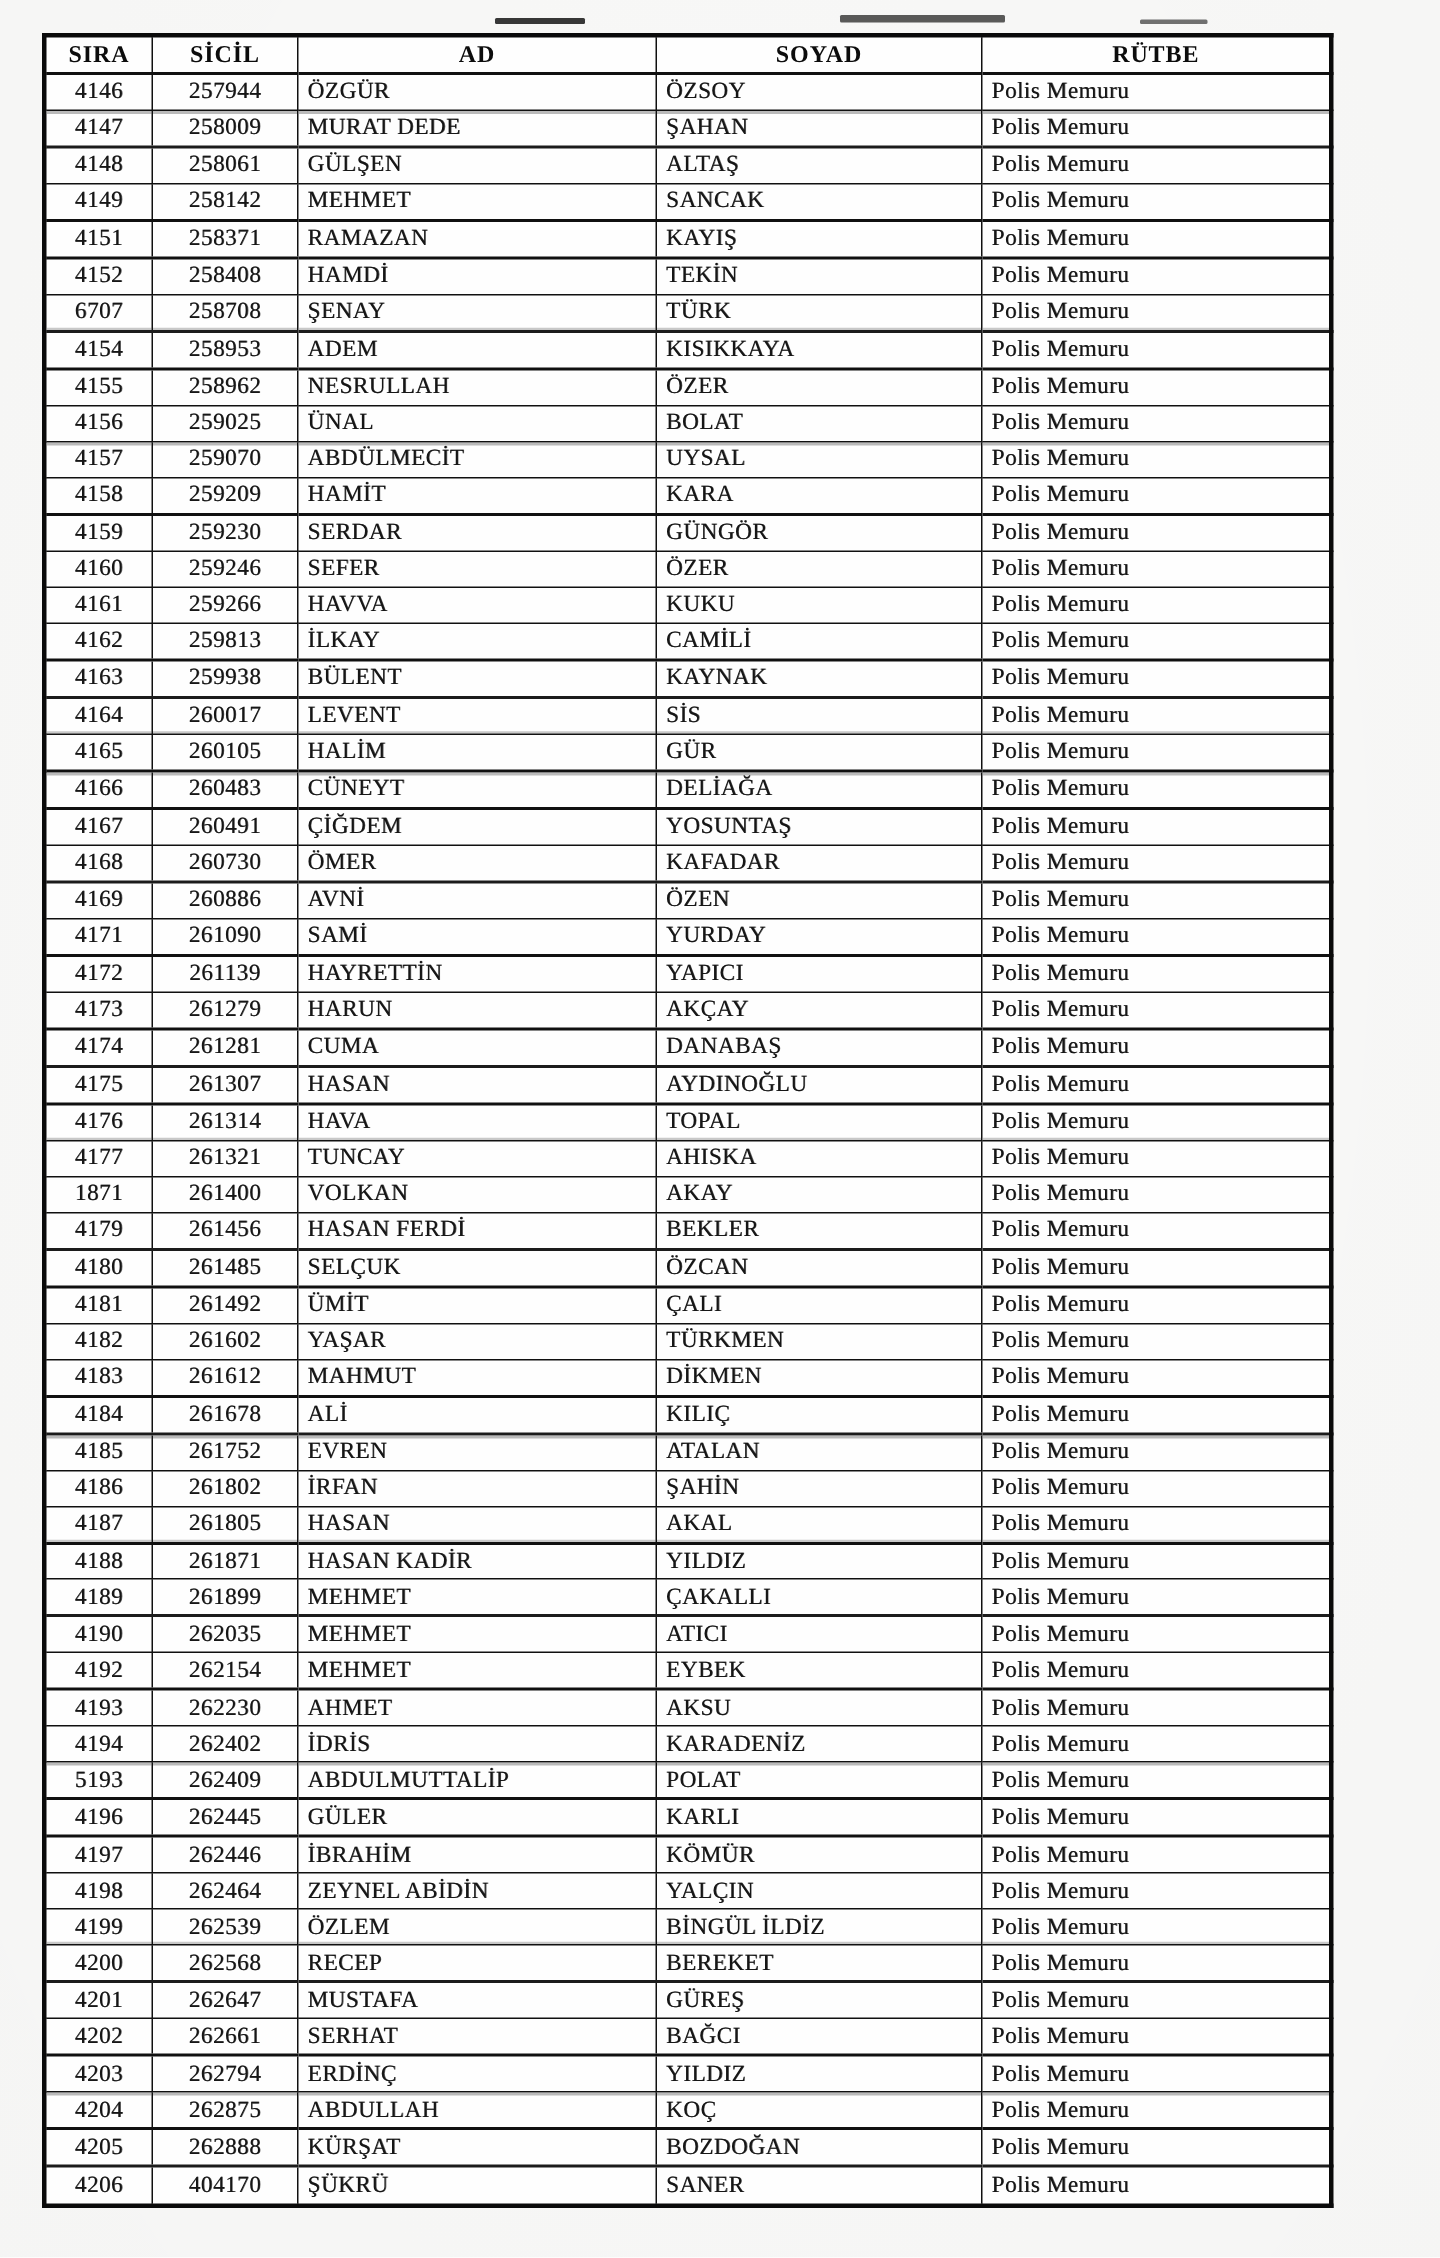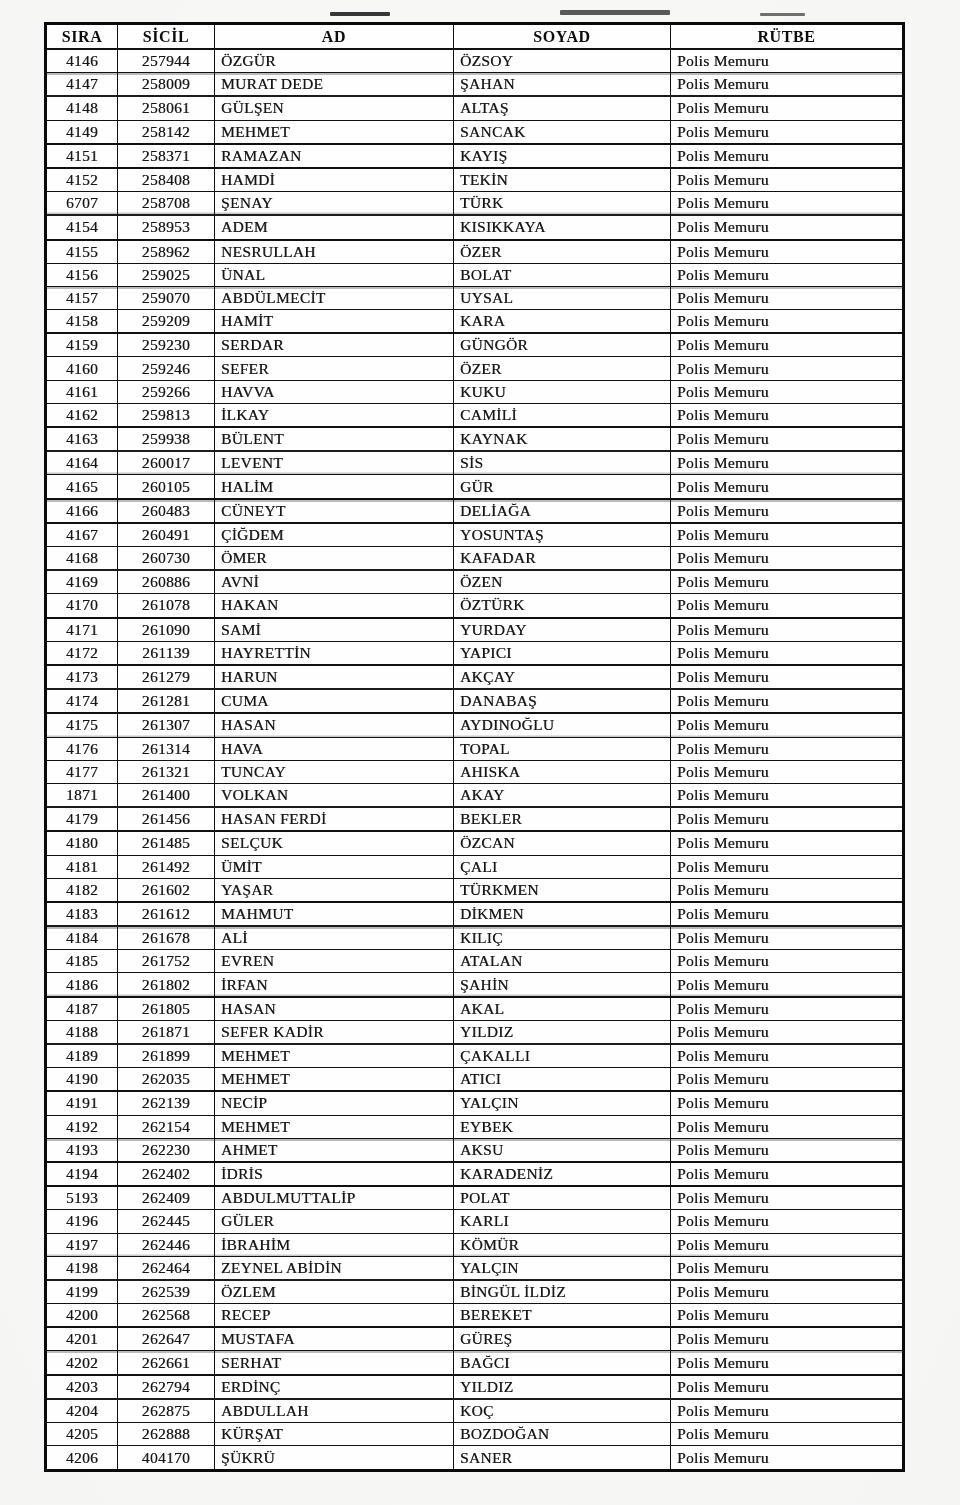--- a/index.html
+++ b/index.html
@@ -27,21 +27,21 @@
     background: #151515;
     border-radius: 1px;
     opacity: 0.85;
   }
   .a1 { left: 330px; top: 12px; width: 60px;  height: 4px; }
   .a2 { left: 560px; top: 10px; width: 110px; height: 5px; opacity: .7; }
   .a3 { left: 760px; top: 13px; width: 45px;  height: 3px; opacity: .6; }
 
   table.roster {
     position: absolute;
-    left: 44px;
+    left: 28px;
     top: 22px;
     width: 858px;
     height: 1450px;
     border-collapse: collapse;
     table-layout: fixed;
     background: #fefefe;
     border: 3px solid #0a0a0a;
     padding-left: 36px;
   }
   th, td {
@@ -256,27 +256,20 @@
           <td class="c4">Polis Memuru</td>
         </tr>
         <tr>
           <td class="c0">4169</td>
           <td class="c1">260886</td>
           <td class="c2">AVNİ</td>
           <td class="c3">ÖZEN</td>
           <td class="c4">Polis Memuru</td>
         </tr>
         <tr>
-          <td class="c0">4170</td>
-          <td class="c1">261078</td>
-          <td class="c2">HAKAN</td>
-          <td class="c3">ÖZTÜRK</td>
-          <td class="c4">Polis Memuru</td>
-        </tr>
-        <tr>
           <td class="c0">4171</td>
           <td class="c1">261090</td>
           <td class="c2">SAMİ</td>
           <td class="c3">YURDAY</td>
           <td class="c4">Polis Memuru</td>
         </tr>
         <tr>
           <td class="c0">4172</td>
           <td class="c1">261139</td>
           <td class="c2">HAYRETTİN</td>
@@ -384,43 +377,36 @@
         <tr>
           <td class="c0">4187</td>
           <td class="c1">261805</td>
           <td class="c2">HASAN</td>
           <td class="c3">AKAL</td>
           <td class="c4">Polis Memuru</td>
         </tr>
         <tr>
           <td class="c0">4188</td>
           <td class="c1">261871</td>
-          <td class="c2">SEFER KADİR</td>
+          <td class="c2">HASAN KADİR</td>
           <td class="c3">YILDIZ</td>
           <td class="c4">Polis Memuru</td>
         </tr>
         <tr>
           <td class="c0">4189</td>
           <td class="c1">261899</td>
           <td class="c2">MEHMET</td>
           <td class="c3">ÇAKALLI</td>
           <td class="c4">Polis Memuru</td>
         </tr>
         <tr>
           <td class="c0">4190</td>
           <td class="c1">262035</td>
           <td class="c2">MEHMET</td>
           <td class="c3">ATICI</td>
-          <td class="c4">Polis Memuru</td>
-        </tr>
-        <tr>
-          <td class="c0">4191</td>
-          <td class="c1">262139</td>
-          <td class="c2">NECİP</td>
-          <td class="c3">YALÇIN</td>
           <td class="c4">Polis Memuru</td>
         </tr>
         <tr>
           <td class="c0">4192</td>
           <td class="c1">262154</td>
           <td class="c2">MEHMET</td>
           <td class="c3">EYBEK</td>
           <td class="c4">Polis Memuru</td>
         </tr>
         <tr>

